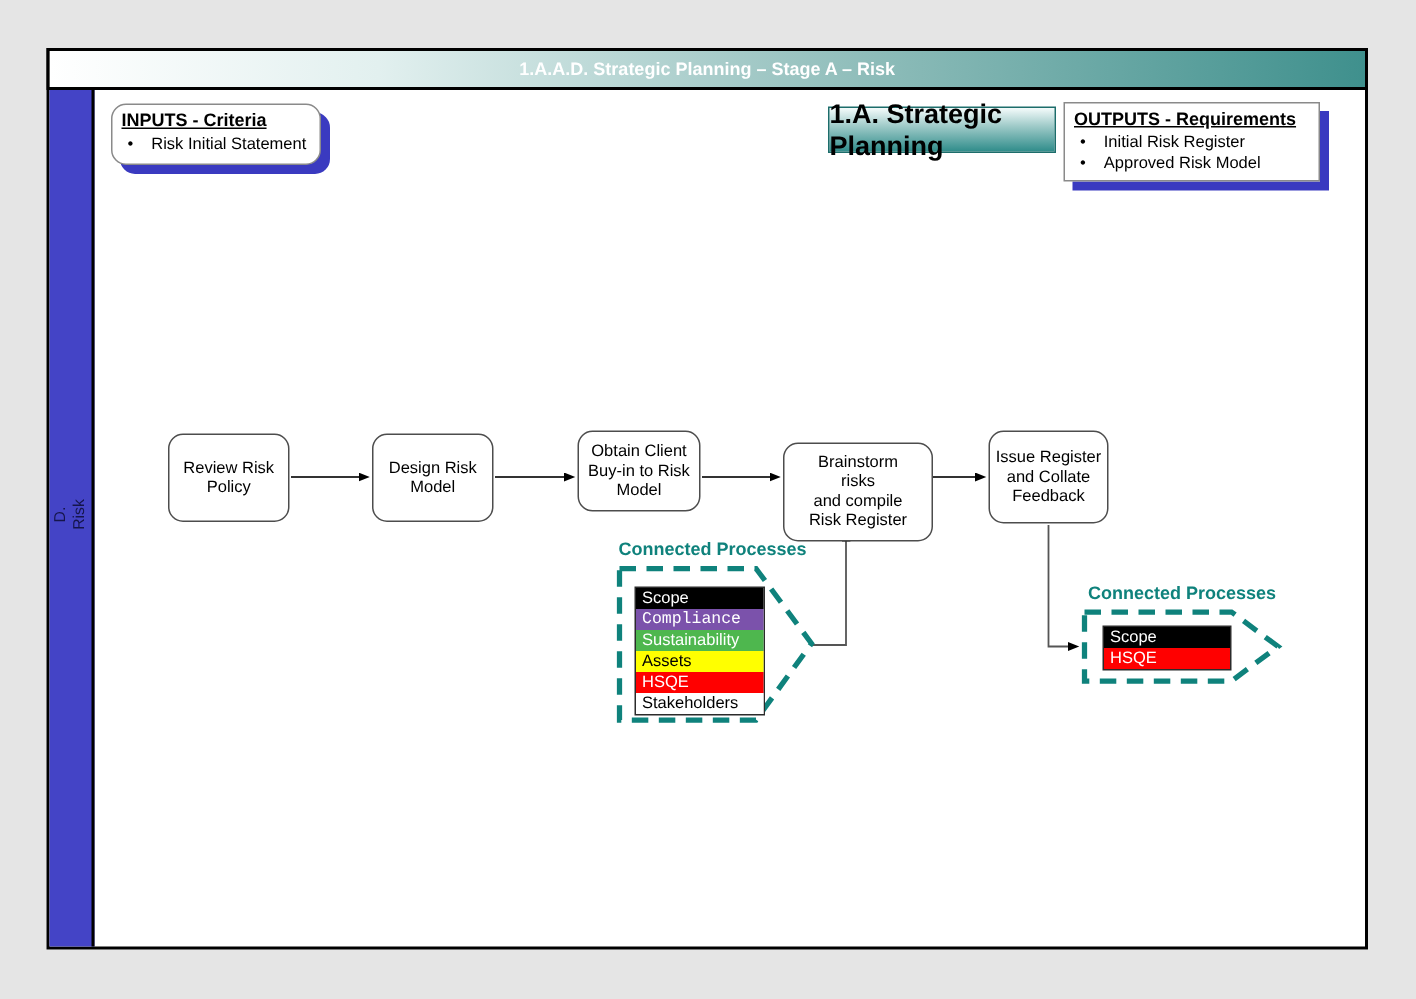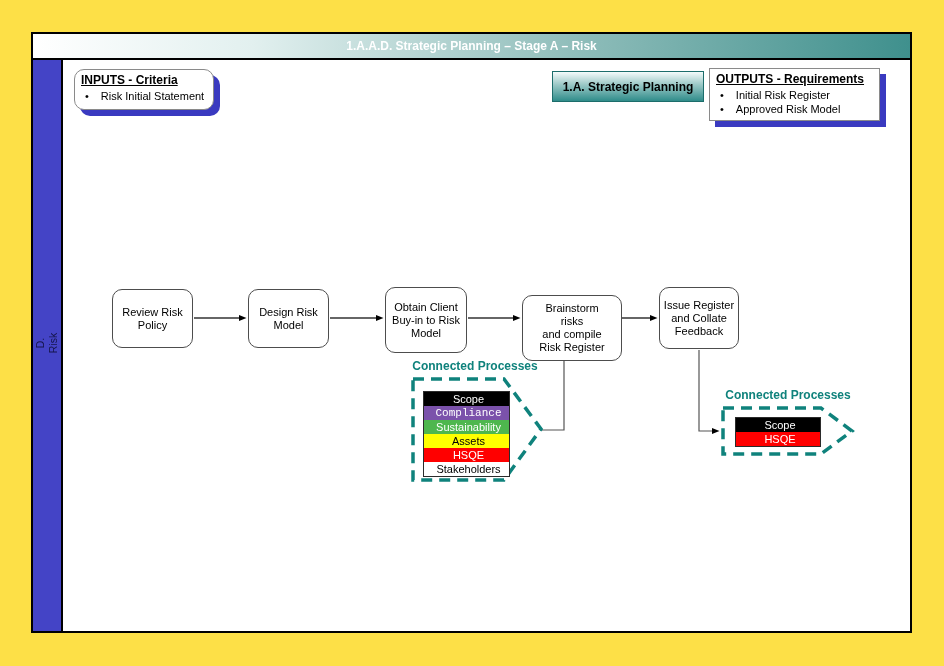--- a/index.html
+++ b/index.html
@@ -1,52 +1,52 @@
 <!DOCTYPE html>
 <html><head>
 <meta charset="utf-8">
 <style>
   html,body{margin:0;padding:0;background:#fff;}
-  .page{position:relative;width:944px;height:666px;background:#fde047;overflow:hidden;
+  .page{position:relative;width:944px;height:666px;background:#e5e5e5;overflow:hidden;
         font-family:"Liberation Sans",sans-serif;color:#000;}
   .frame{position:absolute;left:31px;top:32px;width:881px;height:601px;border:2px solid #000;box-sizing:border-box;background:#fff;}
   .title-bar{position:absolute;left:31px;top:32px;width:881px;height:28px;box-sizing:border-box;
         border:2px solid #000;display:flex;align-items:center;justify-content:center;
         background:linear-gradient(to right,#ffffff 0%,#e2f0ef 25%,#8fbdba 62%,#3f908d 100%);
         color:#fff;font-weight:bold;font-size:12px;z-index:4;}
   .side-bar{position:absolute;left:33px;top:60px;width:30px;height:571px;background:#4444c6;
         border-right:2px solid #000;box-sizing:border-box;z-index:3;}
   .side-label{position:absolute;left:16px;top:329px;width:64px;height:28px;transform:rotate(-90deg);
         font-size:10.5px;line-height:13px;color:#15154a;text-align:center;z-index:5;}
   .panel{position:absolute;background:#fff;border:1px solid #8a8a8a;box-shadow:6px 6px 0 0 #3a3ac0;
         padding:2px 6px 4px 6px;box-sizing:border-box;z-index:3;}
   .inputs{left:74px;top:69px;width:140px;min-height:41px;border-radius:10px;}
   .outputs{left:709px;top:68px;width:171px;min-height:48px;}
   .panel-title{font-size:12px;font-weight:bold;text-decoration:underline;margin:1px 0 2px 0;}
   .bullet-item{font-size:11px;line-height:14px;display:flex;gap:12px;padding-left:4px;}
   .bullet-item::before{content:"\2022";}
   .stage-box{position:absolute;left:552px;top:71px;width:152px;height:31px;box-sizing:border-box;
         border:1px solid #1c6d6b;display:flex;align-items:center;justify-content:center;
         background:linear-gradient(to bottom,#f4fbfb 0%,#9ecac8 42%,#2f8c8a 100%);
-        font-size:12px;font-weight:bold;z-index:3;}
+        font-size:18px;font-weight:bold;z-index:3;}
   .step{position:absolute;background:#fff;border:1.3px solid #4d4d4d;border-radius:10px;box-sizing:border-box;
         display:flex;align-items:center;justify-content:center;text-align:center;
         font-size:11px;line-height:13px;white-space:pre-line;z-index:2;}
   .step1{left:112px;top:289px;width:81px;height:59px;text-align:center;}
   .step2{left:248px;top:289px;width:81px;height:59px;}
-  .step3{left:385px;top:287px;width:82px;height:66px;}
+  .step3{left:385px;top:287px;width:82px;height:54px;}
   .step4{left:522px;top:285px;width:100px;height:66px;margin-top:10px;}
   .step5{left:659px;top:287px;width:80px;height:62px;}
   .cp-label{position:absolute;font-size:12px;font-weight:bold;color:#0f827c;text-align:center;z-index:3;}
   .cp1-label{left:405px;top:359px;width:140px;}
   .cp2-label{left:712px;top:388px;width:152px;}
   .cp-list{position:absolute;border:1px solid #2b2b2b;box-sizing:content-box;background:#fff;z-index:3;}
   .cp1-list{left:423px;top:391px;width:85px;}
   .cp2-list{left:735px;top:417px;width:84px;}
-  .cp-row{font-size:11px;line-height:14px;height:14px;padding-left:4px;overflow:hidden;white-space:nowrap;text-align:center;}
+  .cp-row{font-size:11px;line-height:14px;height:14px;padding-left:4px;overflow:hidden;white-space:nowrap;}
   .connectors{position:absolute;left:0;top:0;z-index:1;pointer-events:none;}
 </style>
 </head>
 <body>
 
 <div class="page">
 
   <div class="frame"></div>
 
   <div class="title-bar">

